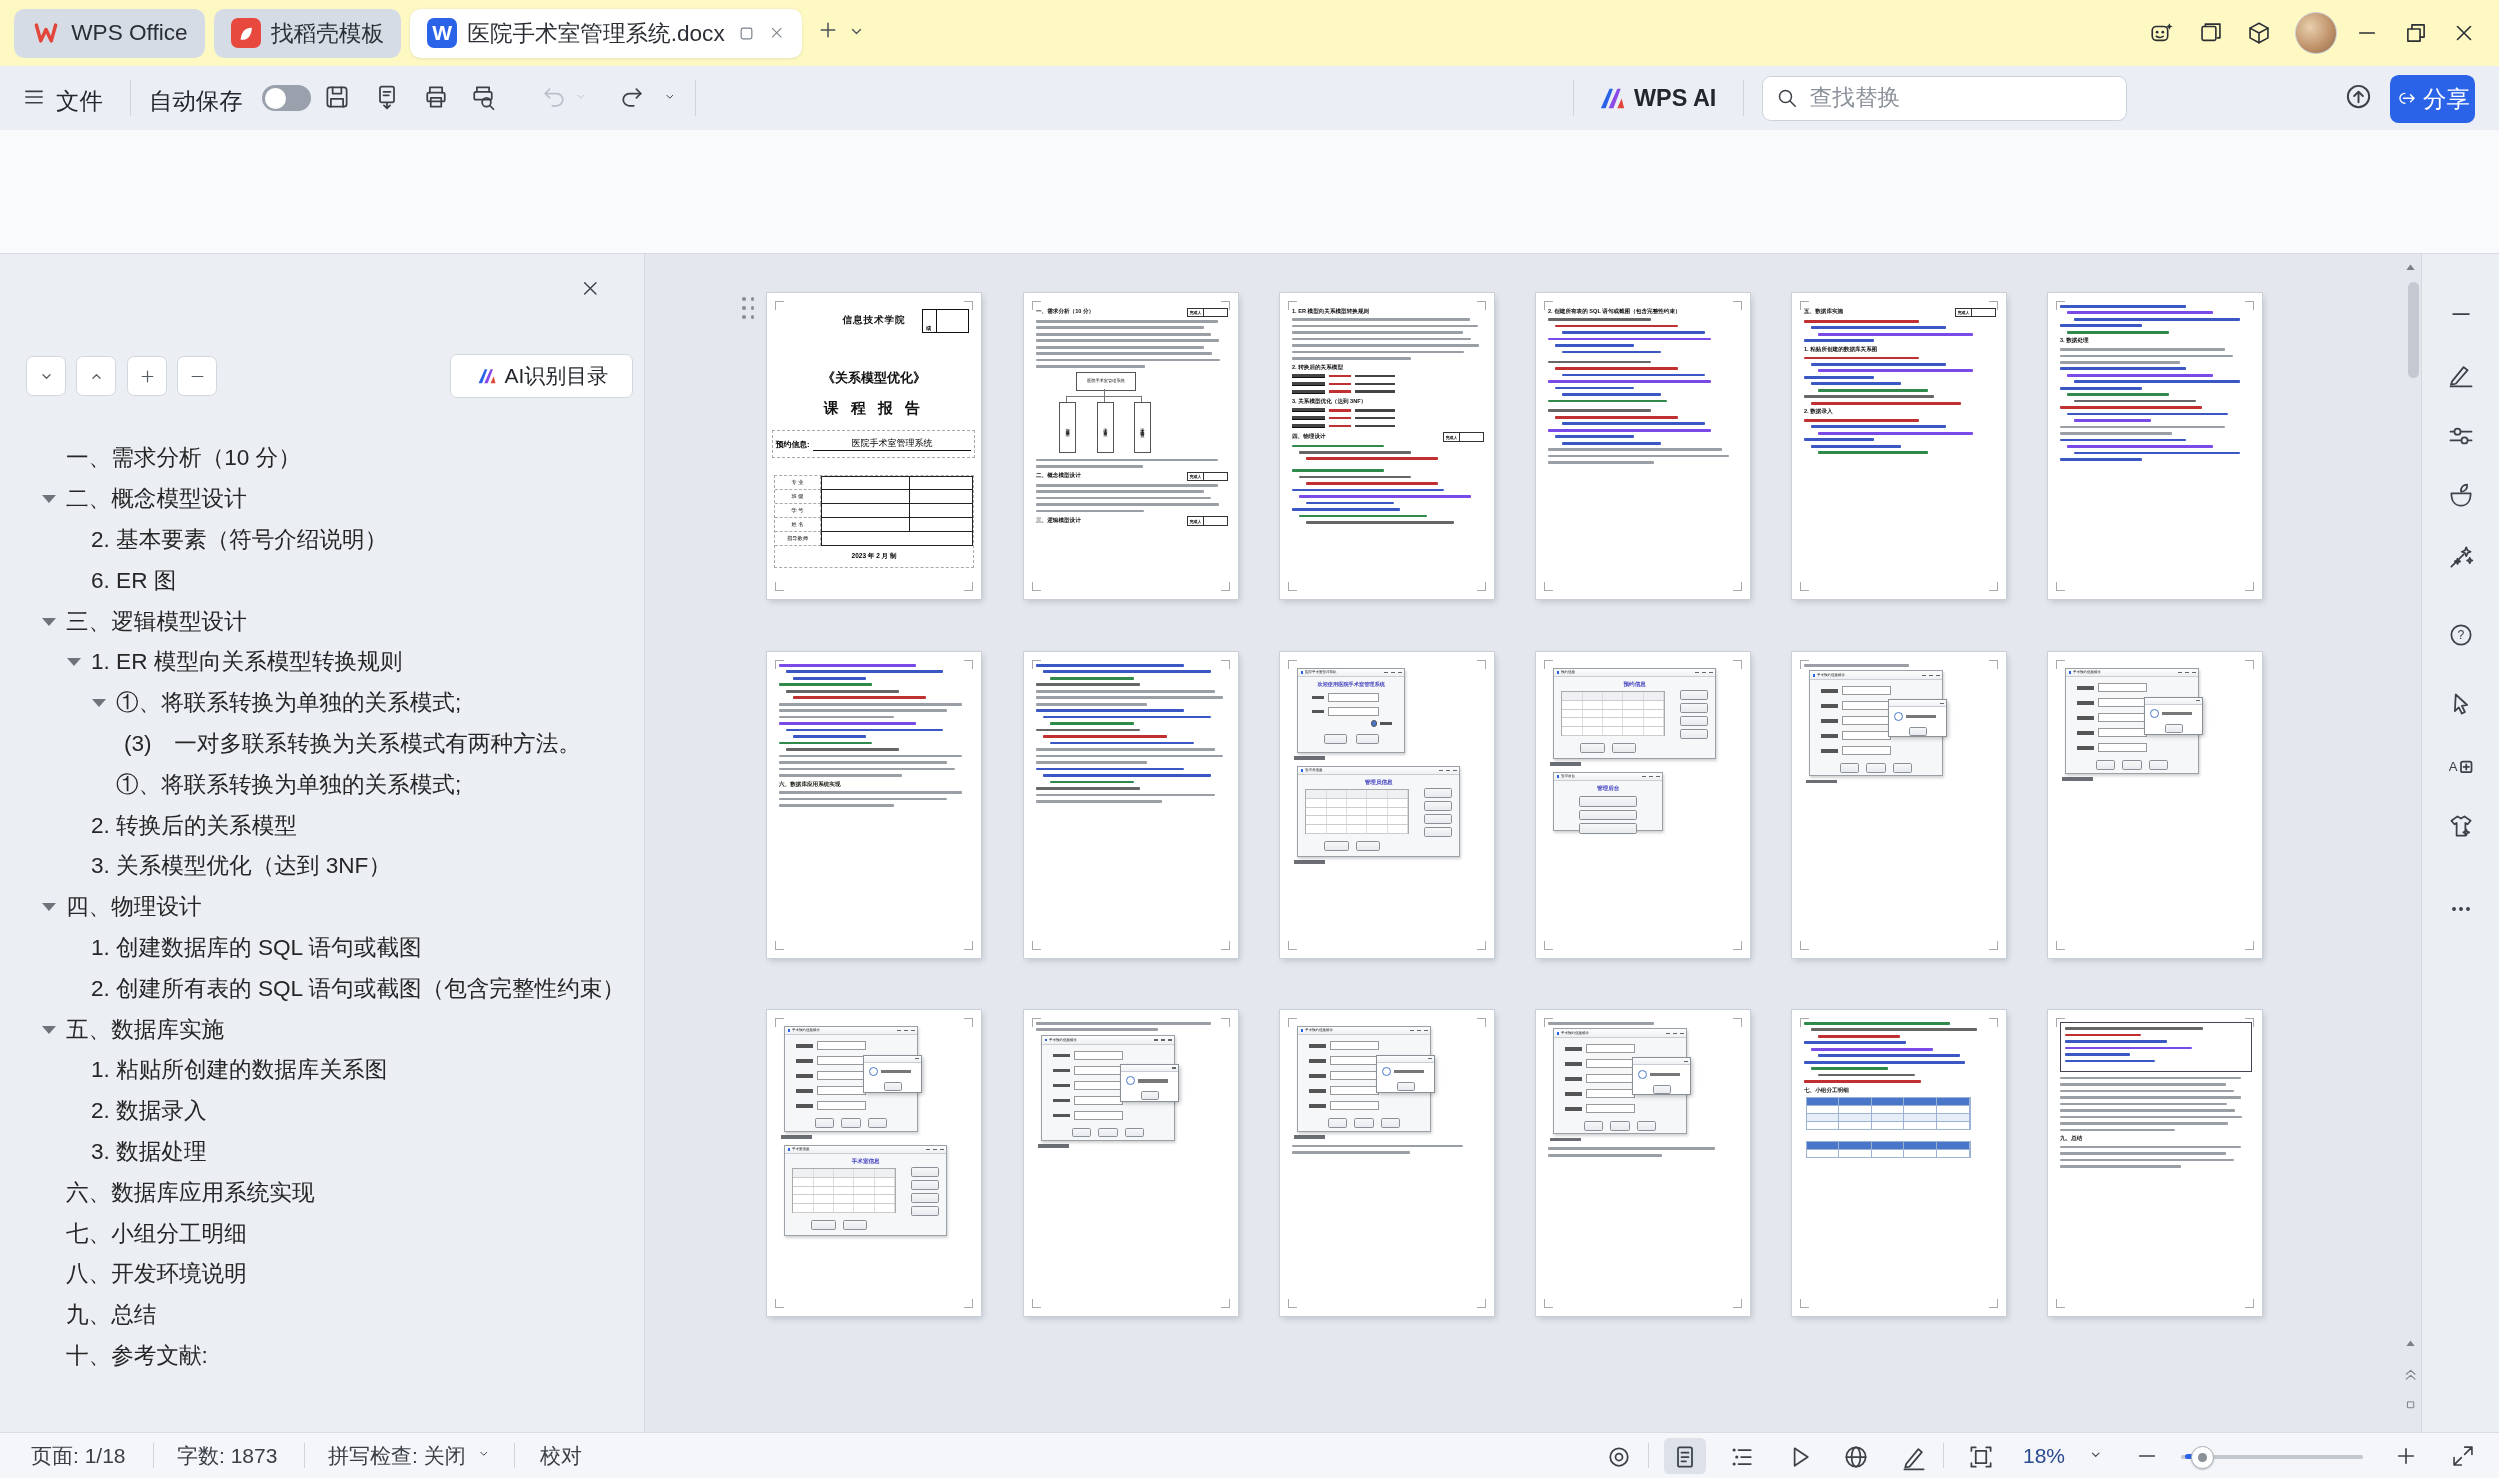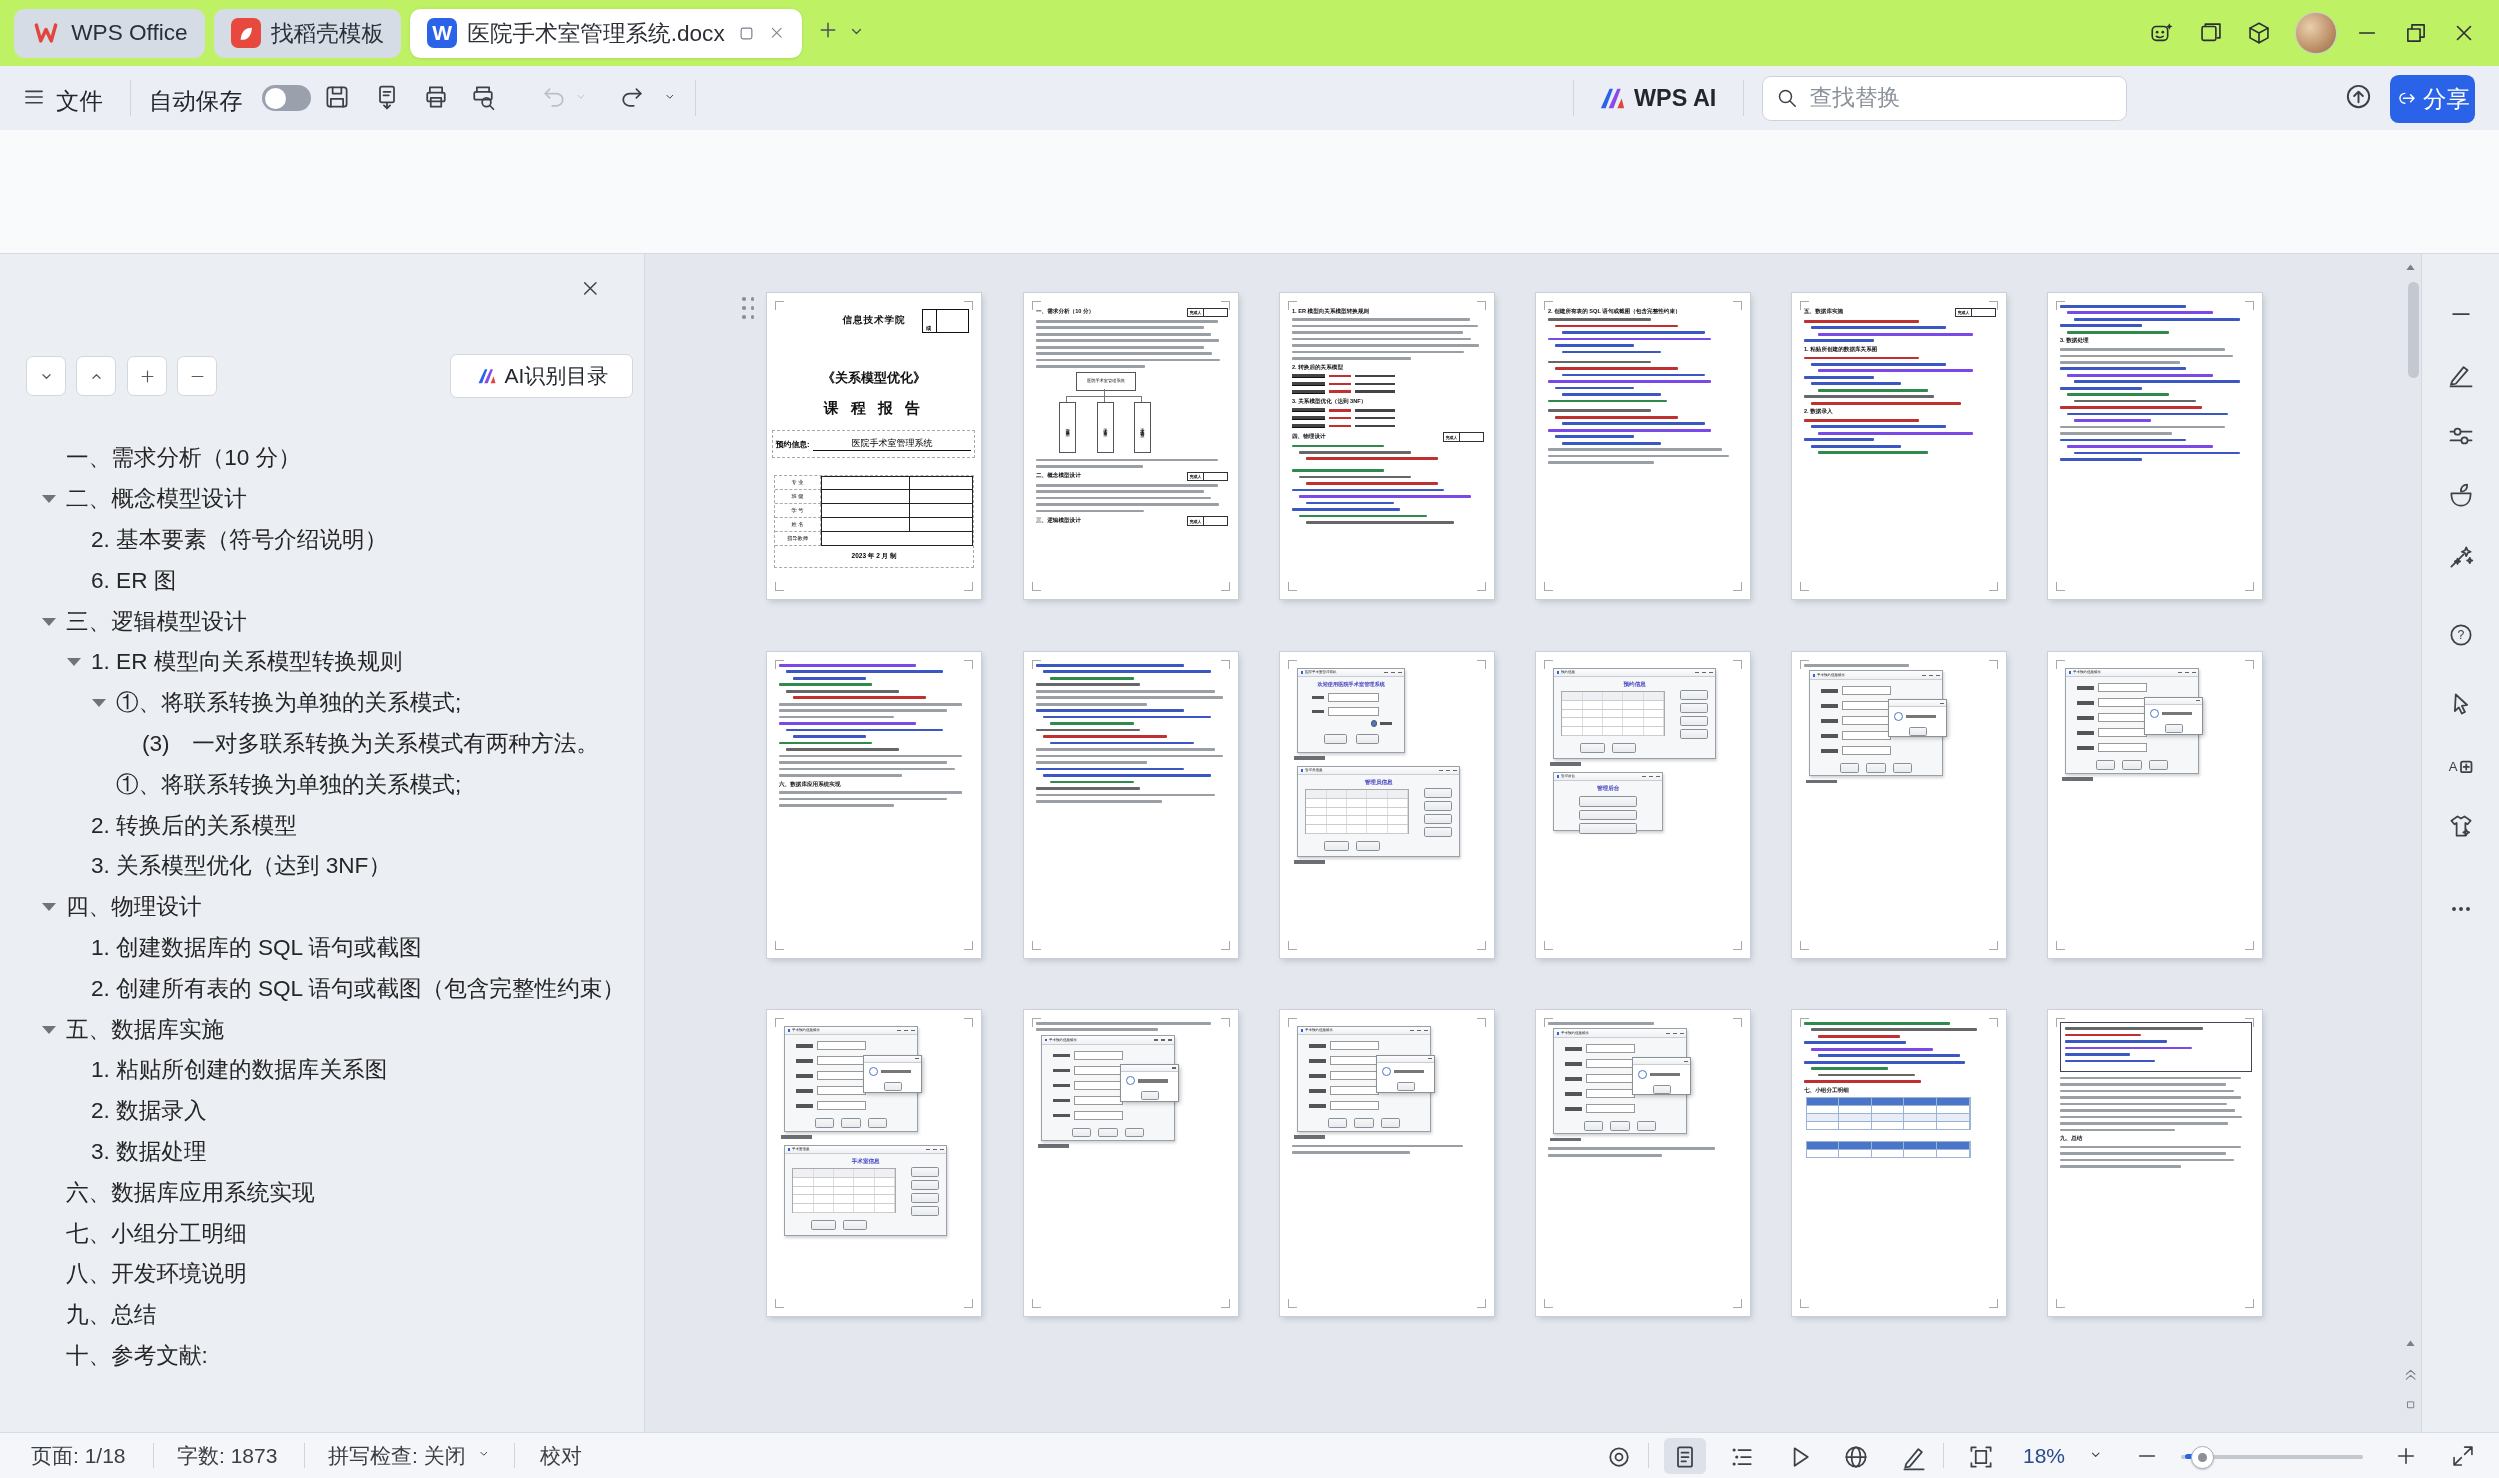--- a/index.html
+++ b/index.html
@@ -1,21 +1,21 @@
 <!DOCTYPE html>
 <html style="font-size:14px"><head>
 <meta charset="utf-8">
 <style>
   html,body{margin:0;padding:0;}
   body{font-family:"Liberation Sans",sans-serif;background:#dfe3ea;}
   .app{position:relative;width:2500px;height:1479px;background:#e6eaf0;overflow:hidden;-webkit-font-smoothing:antialiased;}
   .icon{display:inline-flex;align-items:center;justify-content:center;color:#3c4148;}
   .abs{position:absolute;}
   
-  .titlebar{position:absolute;top:0;left:0;right:0;height:66px;background:#bef264;display:flex;align-items:center;}
+  .titlebar{position:absolute;top:0;left:0;right:0;height:66px;background:#fef9c3;display:flex;align-items:center;}
   .tabstrip{display:flex;align-items:center;height:66px;padding-left:14px;}
   .ttab{display:flex;align-items:center;height:49px;border-radius:10.4px;background:#d6dce6;margin-right:8.7px;padding:0 17.4px;font-size:22.6px;color:#2b2f35;max-width:451px;}
   .ttab.active{background:#ffffff;box-shadow:0 0.9px 2.6px rgba(40,50,70,.12);}
   .tlabel{margin-left:10.4px;white-space:nowrap;overflow:hidden;text-overflow:ellipsis;max-width:313px;}
   .tlogo{width:29.5px;height:29.5px;display:inline-flex;align-items:center;justify-content:center;border-radius:7px;font-weight:bold;}
   .tlogo.word-doc-logo{background:#2a63e8;color:#fff;font-size:21px;}
   .tlogo.docer-logo{background:#e8493f;}
   .tbtn{font-size:26px;color:#4c5158;margin-left:5.2px;}
   .titlebar-right{position:absolute;right:0;top:0;height:66px;display:flex;align-items:center;}
   .avatar{width:40px;height:40px;border-radius:50%;background:radial-gradient(circle at 35% 35%,#e8cfae,#bd8f66 60%,#8a6a4e);border:0.9px solid #c8cdd6;}
@@ -941,21 +941,21 @@
         </div>
         <div class="toc-item" style="top: 393px;">
           <span class="tarr" style="left: 67px;"></span>
           <span style="position: absolute; left: 91px; max-width: 539px; overflow: hidden; text-overflow: ellipsis;">1. ER 模型向关系模型转换规则</span>
         </div>
         <div class="toc-item" style="top: 434px;">
           <span class="tarr" style="left: 92px;"></span>
           <span style="position: absolute; left: 116px; max-width: 514px; overflow: hidden; text-overflow: ellipsis;">①、将联系转换为单独的关系模式;</span>
         </div>
         <div class="toc-item" style="top: 475px;">
-          <span style="position: absolute; left: 142px; max-width: 489px; overflow: hidden; text-overflow: ellipsis;">(3)　一对多联系转换为关系模式有两种方法。</span>
+          <span style="position: absolute; left: 124px; max-width: 489px; overflow: hidden; text-overflow: ellipsis;">(3)　一对多联系转换为关系模式有两种方法。</span>
         </div>
         <div class="toc-item" style="top: 516px;">
           <span style="position: absolute; left: 116px; max-width: 514px; overflow: hidden; text-overflow: ellipsis;">①、将联系转换为单独的关系模式;</span>
         </div>
         <div class="toc-item" style="top: 557px;">
           <span style="position: absolute; left: 91px; max-width: 539px; overflow: hidden; text-overflow: ellipsis;">2. 转换后的关系模型</span>
         </div>
         <div class="toc-item" style="top: 597px;">
           <span style="position: absolute; left: 91px; max-width: 539px; overflow: hidden; text-overflow: ellipsis;">3. 关系模型优化（达到 3NF）</span>
         </div>

